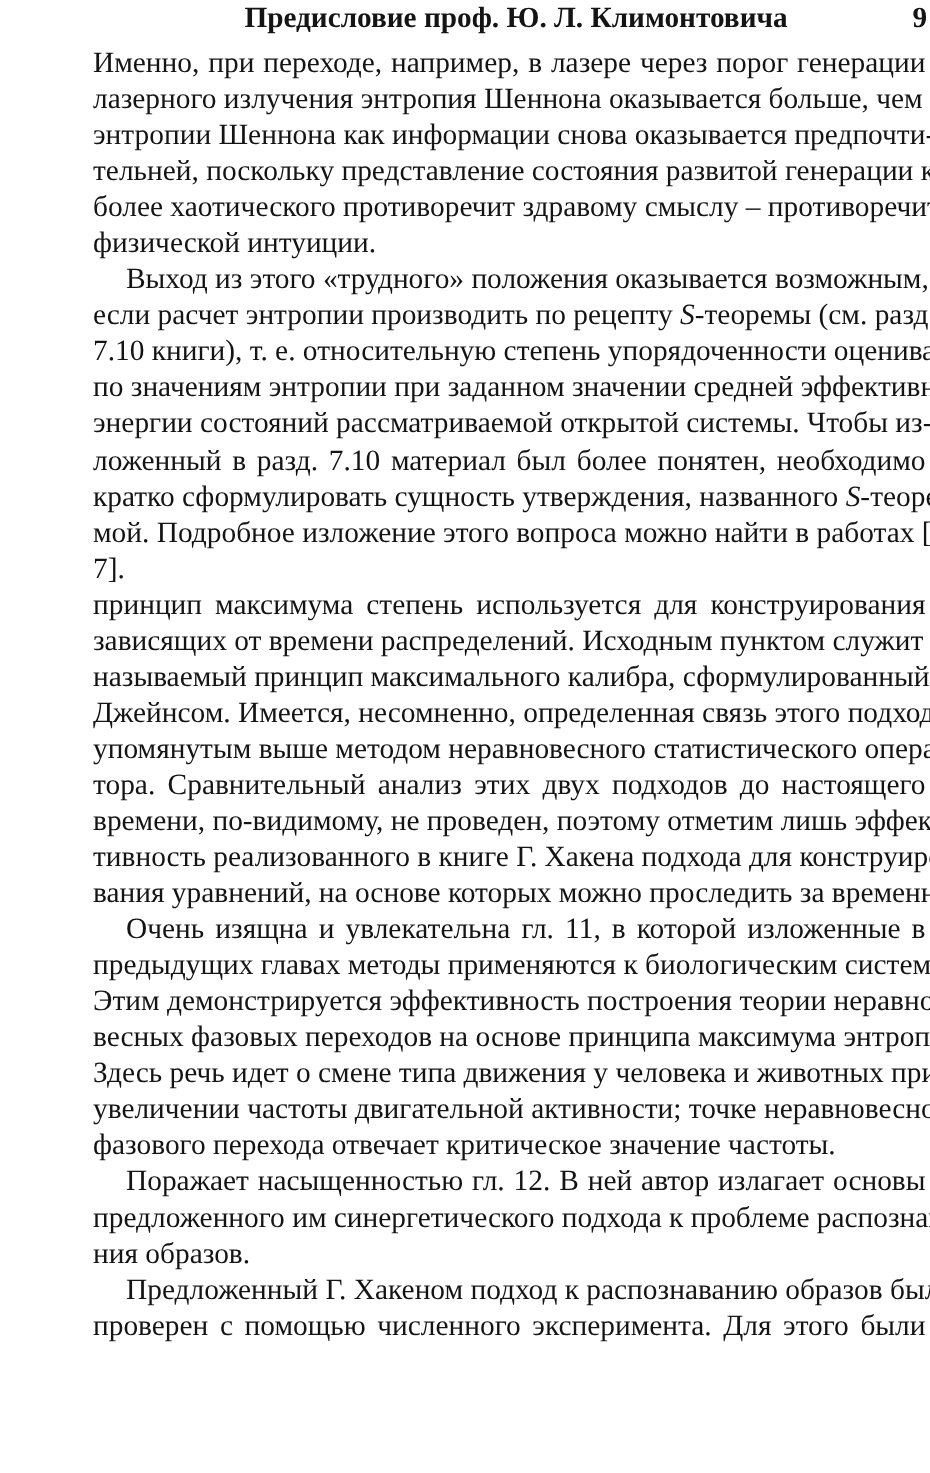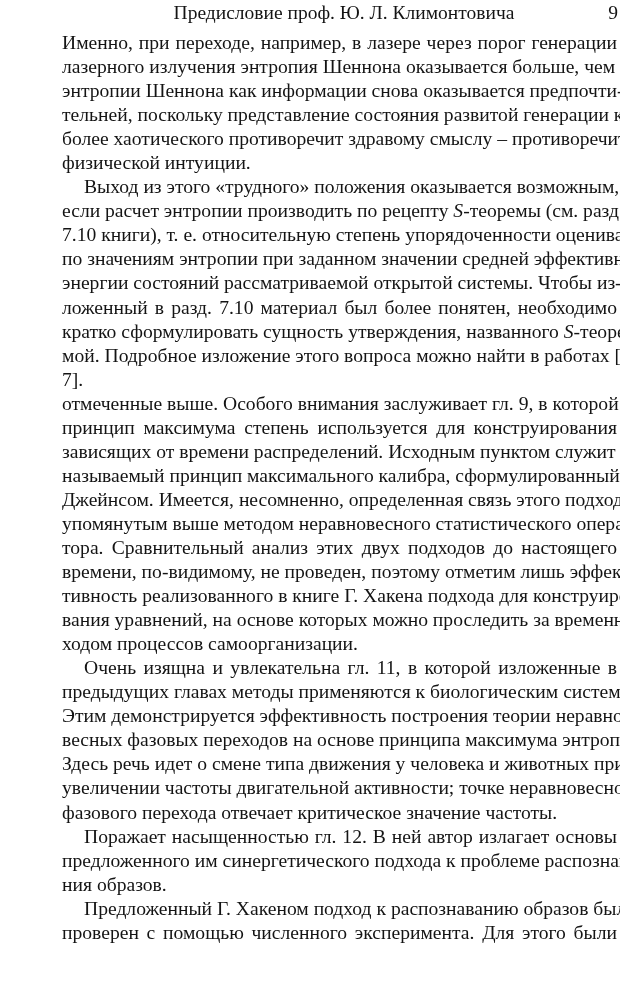--- a/index.html
+++ b/index.html
@@ -4,21 +4,21 @@
 <style>
   html, body { margin: 0; padding: 0; background: #ffffff; }
   body { width: 620px; height: 982px; position: relative; overflow: hidden; }
   .page {
     position: absolute; left: 0; top: 0; width: 620px; height: 982px;
     font-family: "Liberation Serif", "DejaVu Serif", serif;
     color: #141414;
   }
   .running-head {
     position: absolute; top: 0px; left: 62px; width: 556px; height: 26px;
-    font-size: 19.5px; line-height: 26px;
+    font-size: 19.5px; line-height: 26px; font-weight: bold;
   }
   .running-head .title { position: absolute; left: 0; right: 0; text-align: center; padding-left: 8px; }
   .running-head .pgnum { position: absolute; right: 0; top: 0; }
   .body-text {
     position: absolute; top: 31px; left: 62px; width: 555px;
     font-size: 19.6px; line-height: 24.05px;
   }
   .ln {
     display: block; height: 24.05px; white-space: nowrap;
     text-align: justify; text-align-last: justify; overflow: visible;
@@ -53,31 +53,29 @@
       <span class="ln">7.10 книги), т. е. относительную степень упорядоченности оценивать</span>
       <span class="ln">по значениям энтропии при заданном значении средней эффективной</span>
       <span class="ln">энергии состояний рассматриваемой открытой системы. Чтобы из-</span>
       <span class="ln">ложенный в разд. 7.10 материал был более понятен, необходимо</span>
       <span class="ln">кратко сформулировать сущность утверждения, названного <span class="it">S</span>-теоре-</span>
       <span class="ln">мой. Подробное изложение этого вопроса можно найти в работах [2,</span>
       <span class="ln last">7].</span>
     </div>
 
     <div>
-      <span class="ln">отмеченные выше. Особого внимания заслуживает гл. 9, в которой</span>
       <span class="ln">принцип максимума степень используется для конструирования</span>
       <span class="ln">зависящих от времени распределений. Исходным пунктом служит так</span>
       <span class="ln">называемый принцип максимального калибра, сформулированный</span>
       <span class="ln">Джейнсом. Имеется, несомненно, определенная связь этого подхода с</span>
       <span class="ln">упомянутым выше методом неравновесного статистического опера-</span>
       <span class="ln">тора. Сравнительный анализ этих двух подходов до настоящего</span>
       <span class="ln">времени, по-видимому, не проведен, поэтому отметим лишь эффек-</span>
       <span class="ln">тивность реализованного в книге Г. Хакена подхода для конструиро-</span>
       <span class="ln">вания уравнений, на основе которых можно проследить за временным</span>
-      <span class="ln last">ходом процессов самоорганизации.</span>
     </div>
 
     <div>
       <span class="ln indent">Очень изящна и увлекательна гл. 11, в которой изложенные в</span>
       <span class="ln">предыдущих главах методы применяются к биологическим системам.</span>
       <span class="ln">Этим демонстрируется эффективность построения теории неравно-</span>
       <span class="ln">весных фазовых переходов на основе принципа максимума энтропии.</span>
       <span class="ln">Здесь речь идет о смене типа движения у человека и животных при</span>
       <span class="ln">увеличении частоты двигательной активности; точке неравновесного</span>
       <span class="ln last">фазового перехода отвечает критическое значение частоты.</span>

